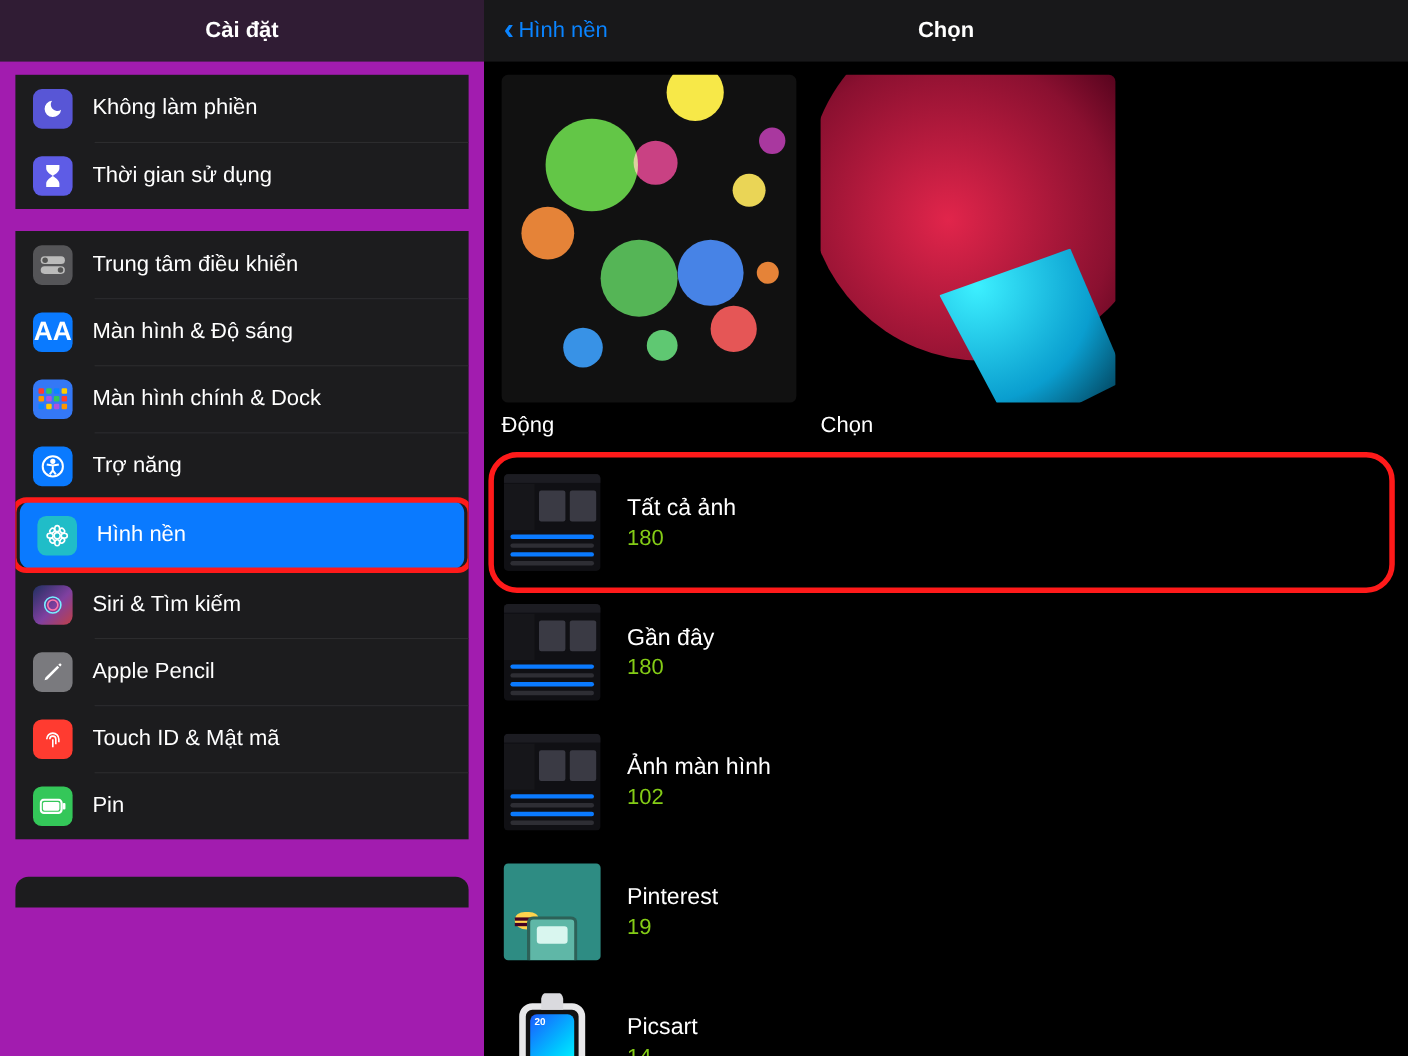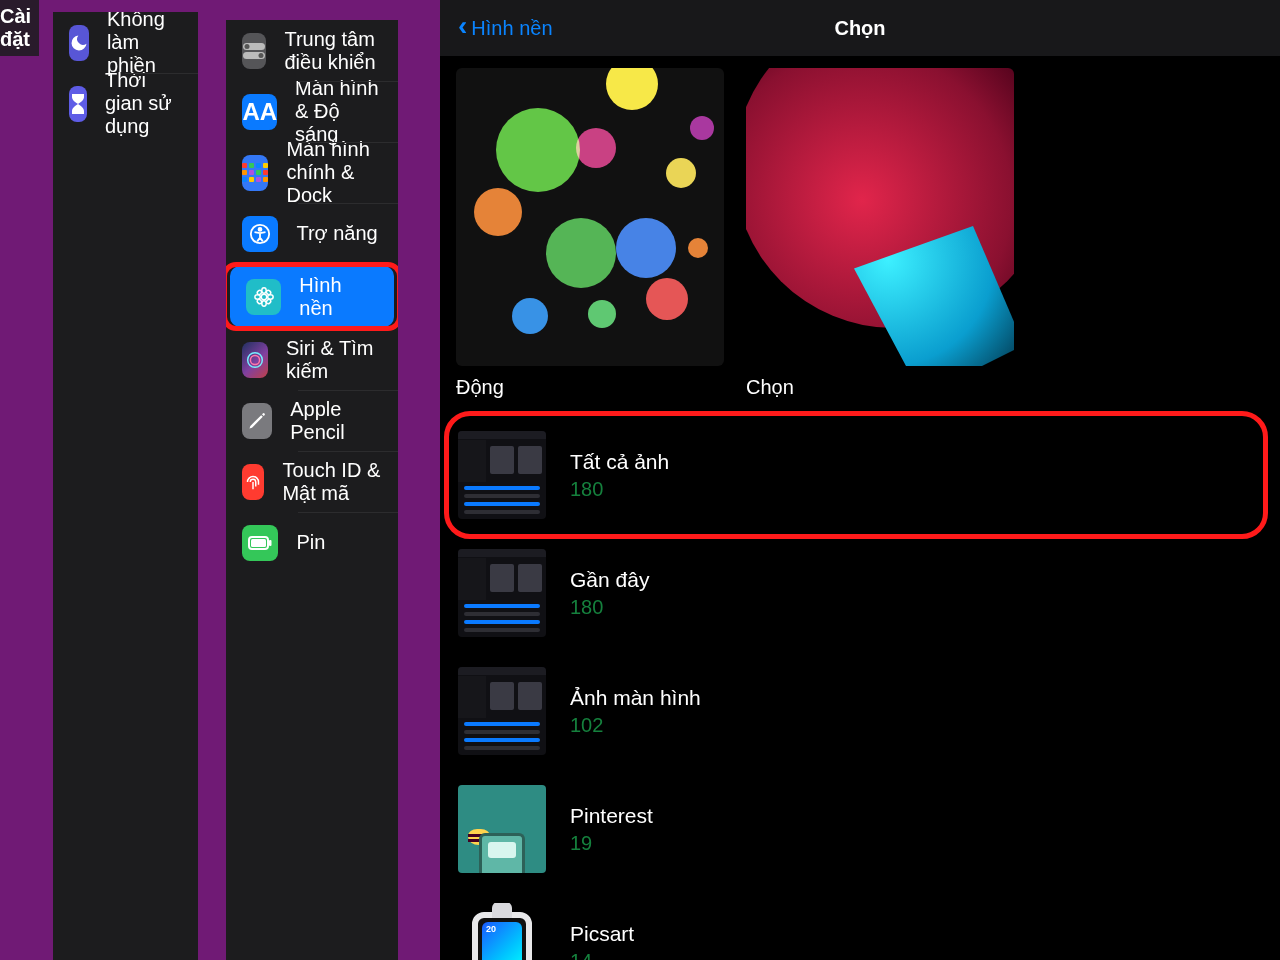--- a/index.html
+++ b/index.html
@@ -8,22 +8,22 @@
     background: #000;
     font-family: -apple-system, "SF Pro Text", "Helvetica Neue", Arial, sans-serif;
     color: #fff;
     overflow: hidden;
   }
   .root { display: flex; width: 100%; height: 100%; }
 
   
   .sidebar {
     width: 440px; height: 100%;
-    background: #701a75;
-    display: flex; 
+    background: #a21caf;
+    display: flex; flex-direction: column;
   }
   .sidebar-header {
     height: 56px;
     background: rgba(28,28,30,0.85);
     display: flex; align-items: center; justify-content: center;
     font-size: 20px; font-weight: 600;
   }
   .settings-group {
     margin: 20px 14px 0 14px;
     background: #1c1c1e;
@@ -155,21 +155,21 @@
     border:5px solid #ff1a1a; border-radius:26px;
     pointer-events:none;
   }
   .album-thumb {
     width:88px; height:88px;
     border-radius:4px;
     background:#1c1c1e; overflow:hidden; position:relative;
     flex-shrink:0;
   }
   .album-title { font-size:21px; }
-  .album-count { font-size:20px; color:#15803d; margin-top:4px; }
+  .album-count { font-size:20px; color:#84cc16; margin-top:4px; }
 
   
   .mini-screenshot {
     width:100%; height:100%;
     background:#101014;
     display:grid;
     grid-template-columns: 28px 1fr;
   }
   .mini-side { background:#16161a; }
   .mini-top  { grid-column:1 / span 2; height:8px; background:#1c1c22; }

